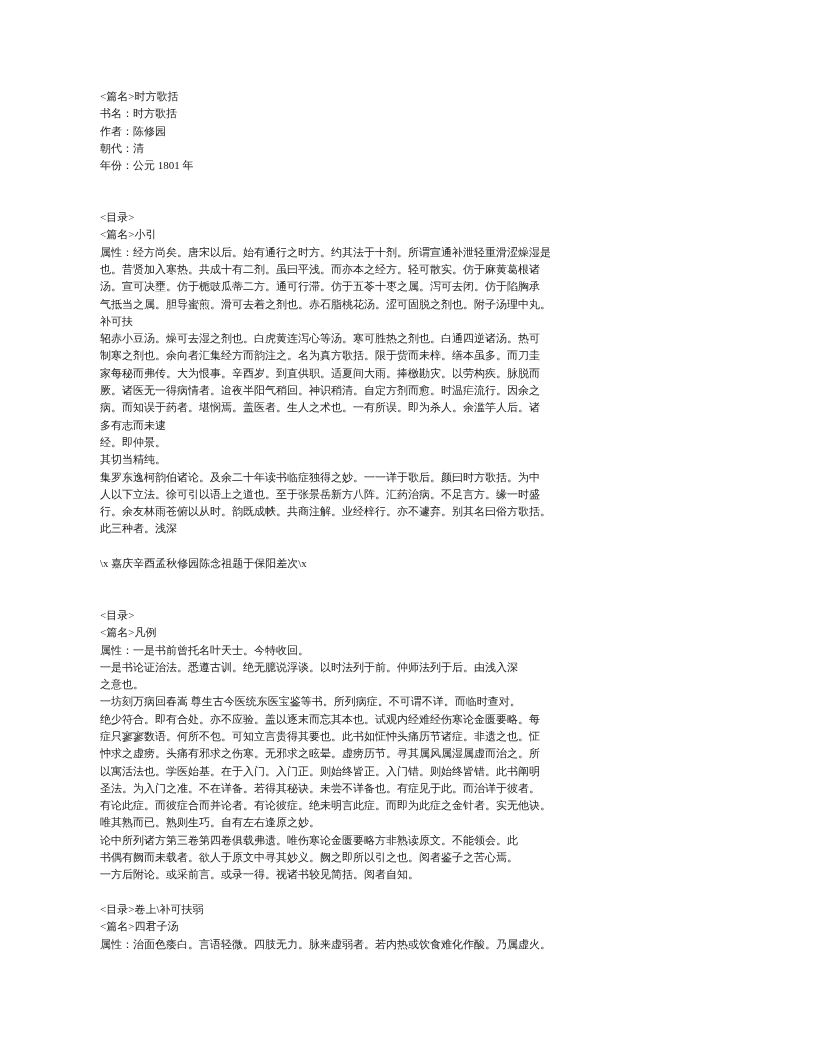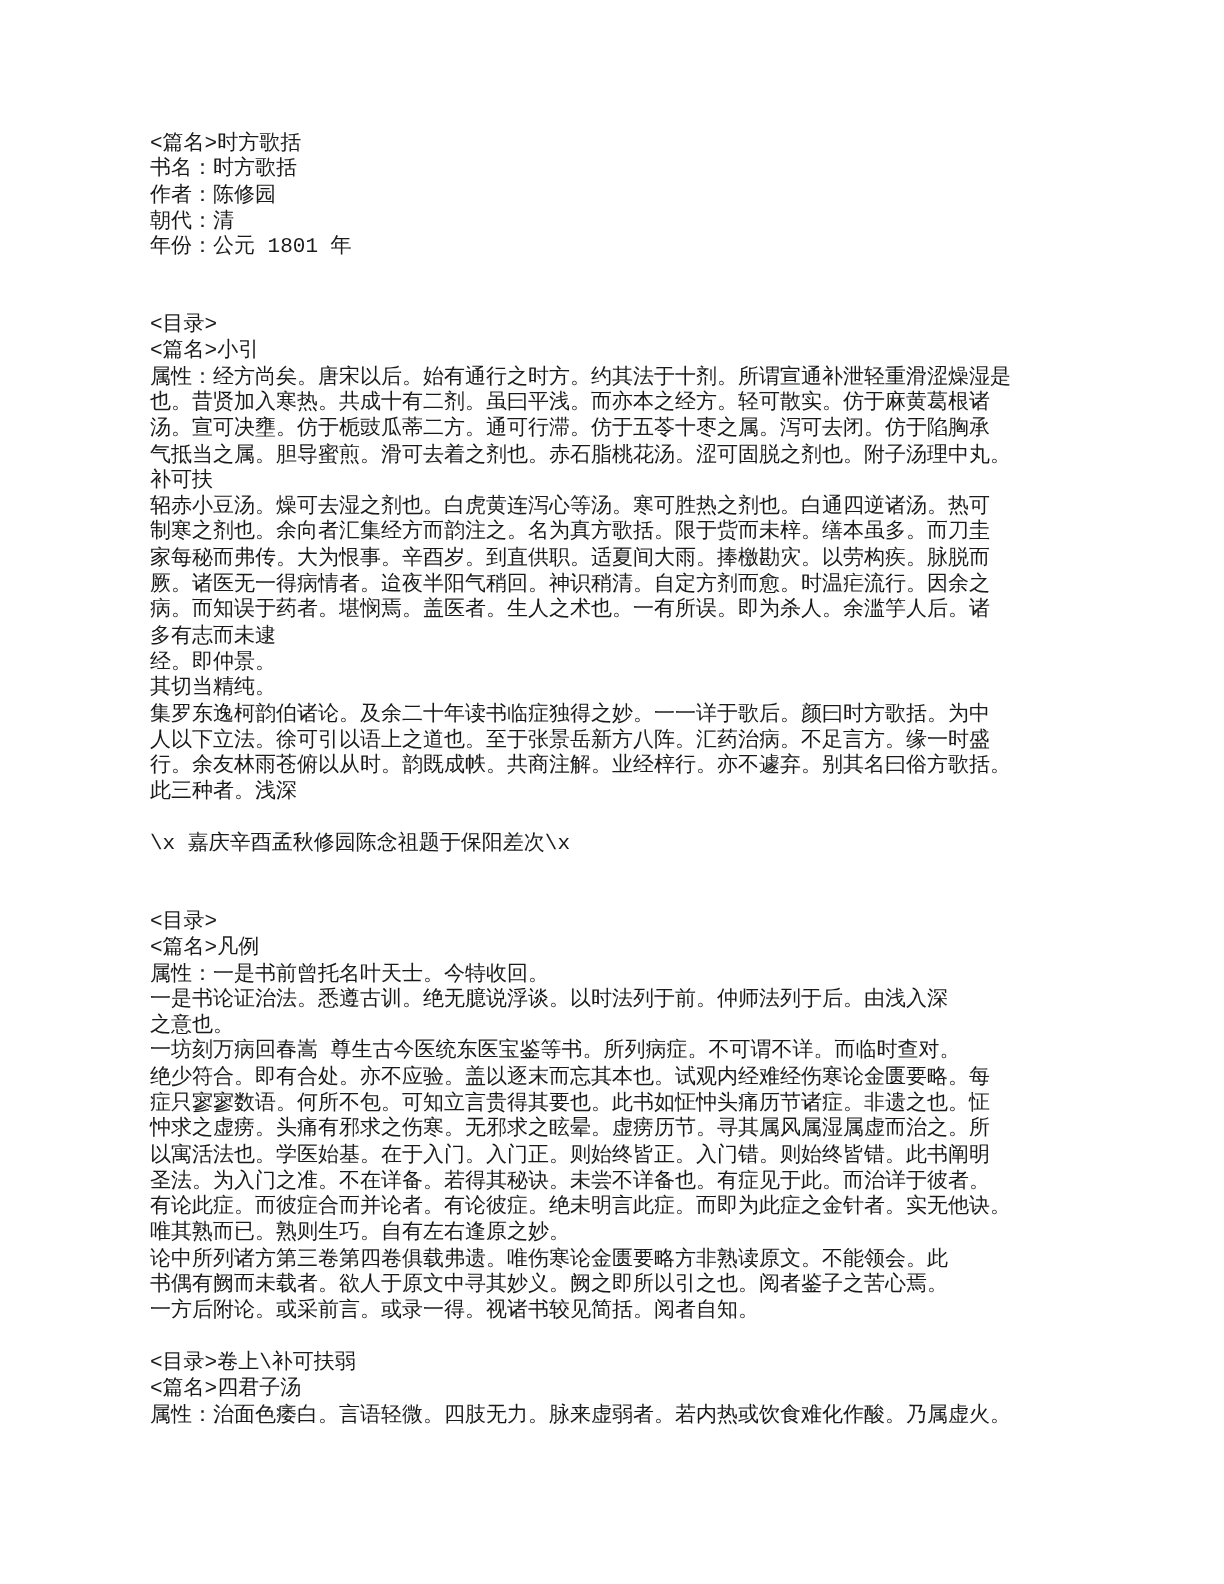--- a/index.html
+++ b/index.html
@@ -12,22 +12,22 @@
     width: 816px;
     height: 1056px;
     background: #ffffff;
     overflow: hidden;
   }
   .doc-body {
     position: absolute;
     left: 100px;
     top: 88px;
     width: 640px;
-    font-family: Liberation Mono, monospace;
-    font-size: 14px;
+    font-family: Liberation Serif, serif;
+    font-size: 11px;
     line-height: 17.3px;
     color: #1a1a1a;
     white-space: pre;
   }
   .line {
     height: 17.3px;
   }
 </style>
 </head>
 <body>

